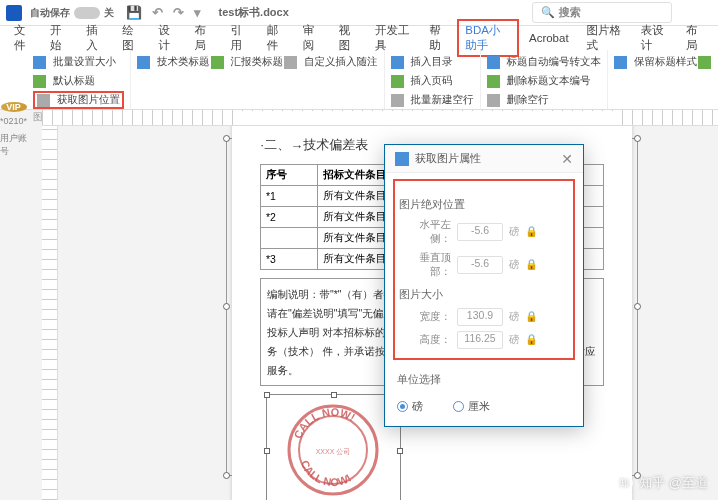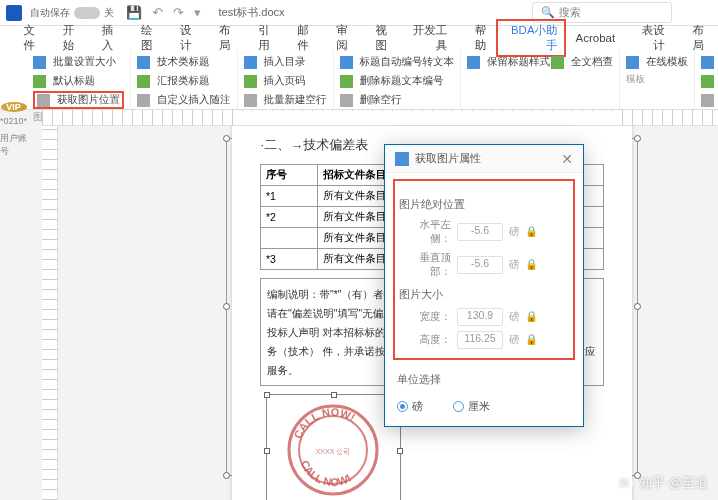--- a/index.html
+++ b/index.html
@@ -1,25 +1,25 @@
 <!DOCTYPE html>
 <html><head>
 <meta charset="utf-8">
 <style>
 * { margin: 0; padding: 0; box-sizing: border-box; font-family: "Microsoft YaHei", sans-serif; }
 body { background: #f3f3f3; width: 718px; height: 500px; overflow: hidden; position: relative; font-size: 11px; }
-.titlebar { height: 26px; background: #fff; display: flex; align-items: center; padding: 0 6px; gap: 8px; border-bottom: 1px solid #e0e0e0; }
+.titlebar { height: 26px; background: #fff; display: flex; align-items: center; padding: 0 6px; gap: 8px; border-bottom: 1px solid #e0e0e0; font-weight: bold; }
 .titlebar .app-icon { width: 16px; height: 16px; background: #185abd; border-radius: 2px; }
 .titlebar .autosave { font-size: 10px; color: #666; display: flex; align-items: center; gap: 4px; }
 .titlebar .autosave .toggle { width: 26px; height: 12px; background: #ccc; border-radius: 6px; position: relative; }
 .titlebar .qat { display: flex; gap: 10px; margin-left: 4px; }
 .titlebar .qat span { color: #999; font-size: 13px; cursor: pointer; }
 .titlebar .doc-name { font-size: 11px; color: #666; margin-left: 10px; }
 .titlebar .search { margin-left: auto; margin-right: 40px; display: flex; align-items: center; gap: 4px; color: #888; font-size: 11px; border: 1px solid #e0e0e0; padding: 2px 8px; border-radius: 3px; width: 140px; }
-.tabs { height: 24px; background: #fff; display: flex; align-items: center; padding: 0 6px; gap: 2px; text-align: right; }
+.tabs { height: 24px; background: #fff; display: flex; align-items: center; padding: 0 6px; gap: 2px; }
 .tabs .tab { padding: 4px 8px; font-size: 11.5px; color: #444; cursor: pointer; }
 .tabs .tab.highlight { border: 2px solid #e74c3c; color: #3b7dd8; padding: 2px 6px; }
 .ribbon { height: 60px; background: #fff; border-bottom: 1px solid #ddd; display: flex; }
 .ribbon-left { width: 42px; display: flex; flex-direction: column; align-items: center; padding-top: 4px; margin-top: 48px; }
 .vip-badge { width: 26px; height: 26px; background: linear-gradient(135deg,#d4a848,#c89830); border-radius: 50%; color: #fff; font-size: 9px; display: flex; align-items: center; justify-content: center; font-weight: bold; }
 .user-label { font-size: 9px; color: #888; margin-top: 4px; }
 .user-bottom { font-size: 9px; color: #888; margin-top: 6px; }
 .ribbon-groups { flex: 1; display: flex; }
 .rbtn { display: flex; align-items: center; gap: 7px; font-size: 10.5px; color: #444; cursor: pointer; white-space: nowrap; height: 18px; }
 .rbtn .ic { width: 13px; height: 13px; display: inline-block; }
@@ -96,20 +96,21 @@
     <div class="tab">设计</div>
     <div class="tab">布局</div>
     <div class="tab">引用</div>
     <div class="tab">邮件</div>
     <div class="tab">审阅</div>
     <div class="tab">视图</div>
     <div class="tab">开发工具</div>
     <div class="tab">帮助</div>
     <div class="tab highlight">BDA小助手</div>
     <div class="tab">Acrobat</div>
+    <div class="tab">图片格式</div>
     <div class="tab">表设计</div>
     <div class="tab">布局</div>
   </div>
 
 <div class="ribbon">
   <div class="ribbon-left">
     <div class="vip-badge">VIP</div>
     <div class="user-label">*0210*</div>
     <div class="user-bottom">用户账号</div>
   </div>
@@ -125,21 +126,21 @@
             <span>默认标题</span>
           </div>
           <div class="rbtn highlight">
             <span class="ic ic-gray"></span>
             <span>获取图片位置</span>
           </div>
         </div>
         <div class="glabel">图片处理</div>
       </div>
       <div style="display: flex; flex-direction: column; border-right: 1px solid rgb(238, 238, 238); padding: 3px 6px;">
-        <div style="display: flex; flex-direction: column; gap: 1px;">
+        <div style="display: flex; flex-direction: row; gap: 1px;">
           <div class="rbtn">
             <span class="ic ic-blue"></span>
             <span>技术类标题</span>
           </div>
           <div class="rbtn">
             <span class="ic ic-green"></span>
             <span>汇报类标题</span>
           </div>
           <div class="rbtn">
             <span class="ic ic-gray"></span>

